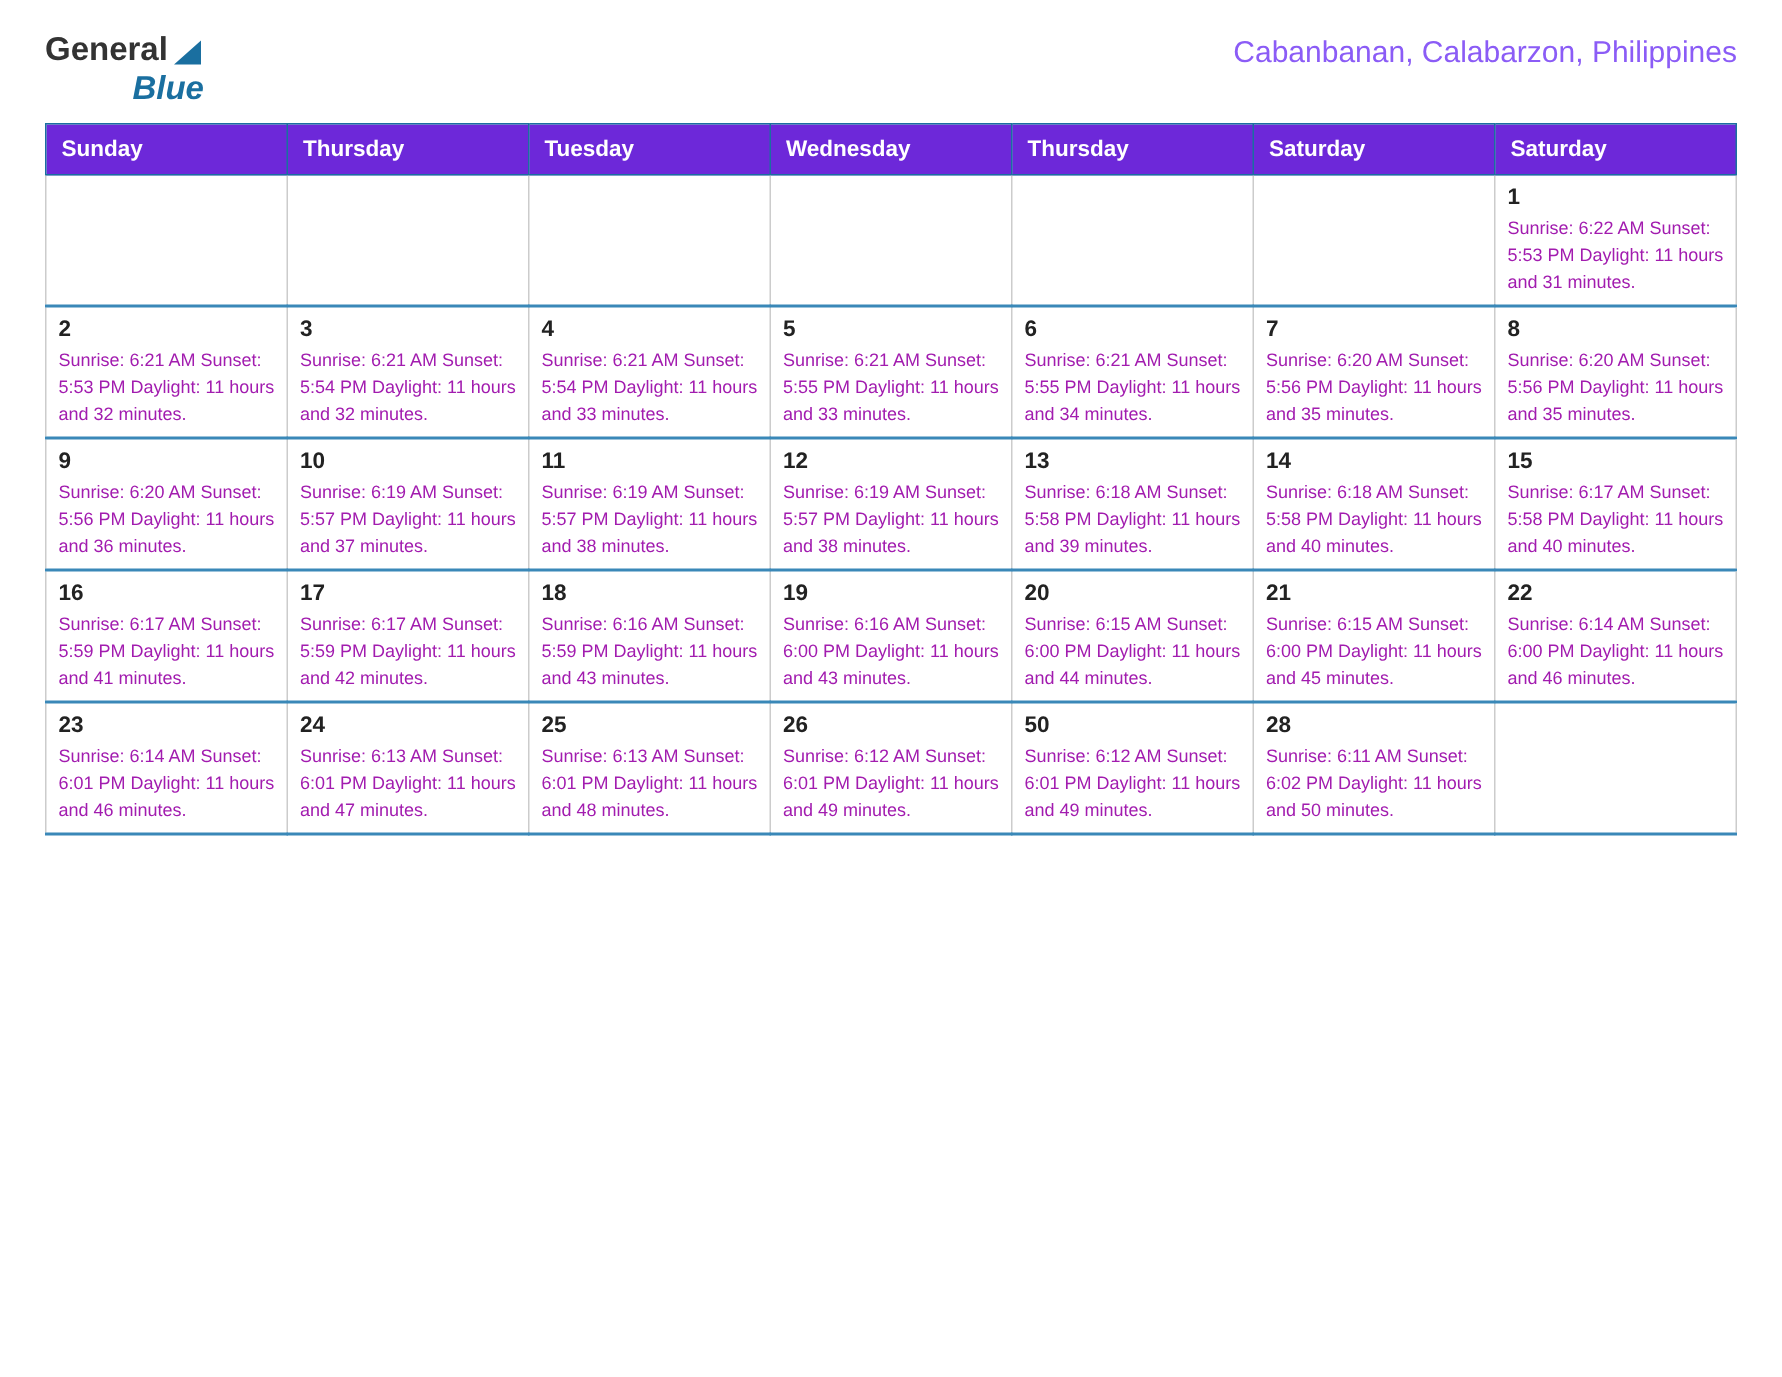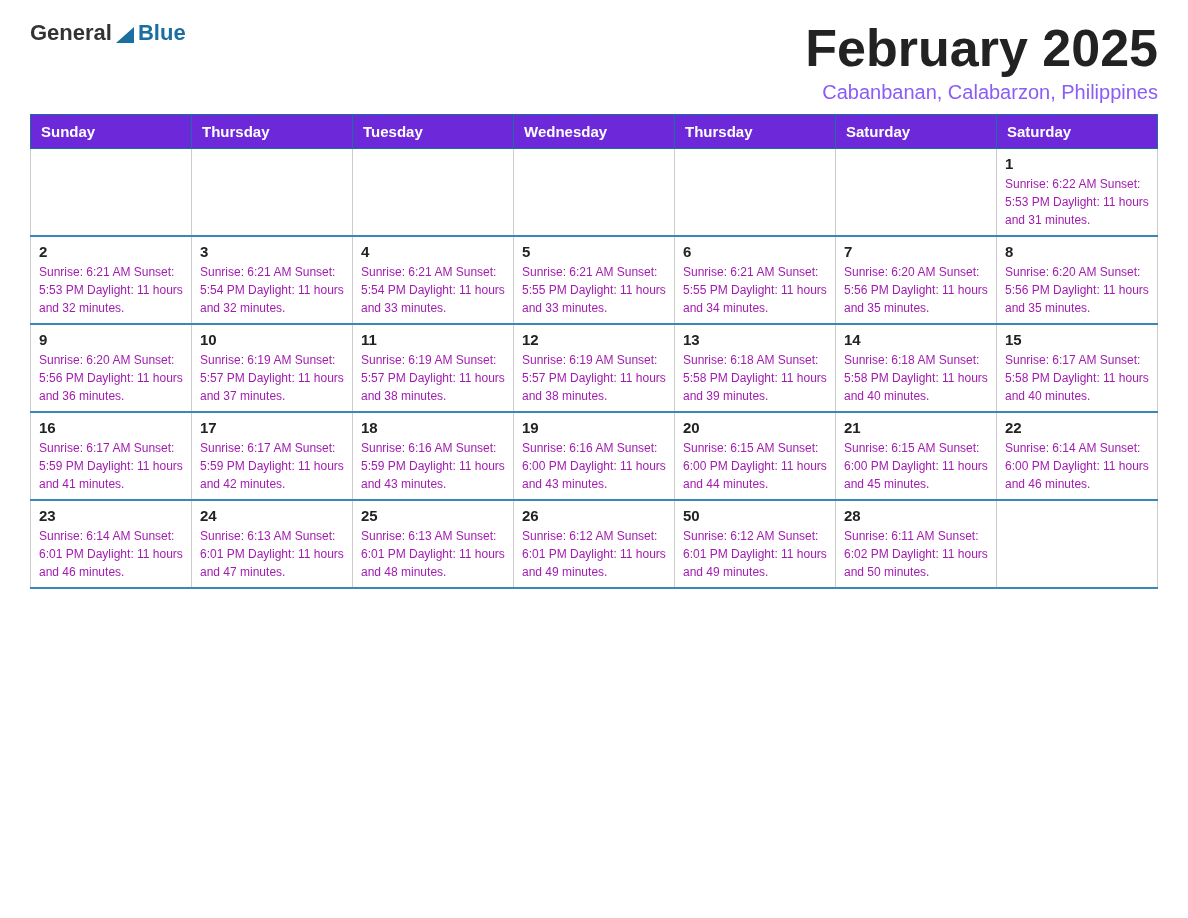--- a/index.html
+++ b/index.html
@@ -11,31 +11,32 @@
       min-height: 918px;
     }
     .header {
       display: flex;
       justify-content: space-between;
       align-items: flex-start;
       margin-bottom: 10px;
     }
     .logo-wrapper {
       display: flex;
-      flex-direction: row;
+      flex-direction: column;
       align-items: flex-end;
     }
     .logo-line1 {
       display: flex;
       align-items: center;
     }
     .logo-line2 {
       display: flex;
       align-items: center;
       margin-left: 2px;
+      font-style: italic;
     }
     .title-block {
       text-align: right;
     }
     .title-block h1 {
       font-size: 52px;
       font-weight: bold;
       color: #222;
       line-height: 1.1;
     }
@@ -96,21 +97,20 @@
       <span style="font-size:22px;font-weight:bold;color:#333;">General</span>
       <svg width="22" height="22" viewBox="0 0 22 22" style="margin-left:2px;margin-top:2px;">
         <polygon points="2,20 20,4 20,20" fill="#1a6fa0"></polygon>
       </svg>
     </div>
     <div class="logo-line2">
       <span style="font-size:22px;font-weight:bold;color:#1a6fa0;">Blue</span>
     </div>
   </div>
   <div class="title-block">
-    <h1>February 2025</h1>
     <h2>Cabanbanan, Calabarzon, Philippines</h2>
   </div>
 </div>
 
 <table class="calendar">
   <thead>
     <tr>
     <th>Sunday</th>
         <th>Thursday</th>
         <th>Tuesday</th>

